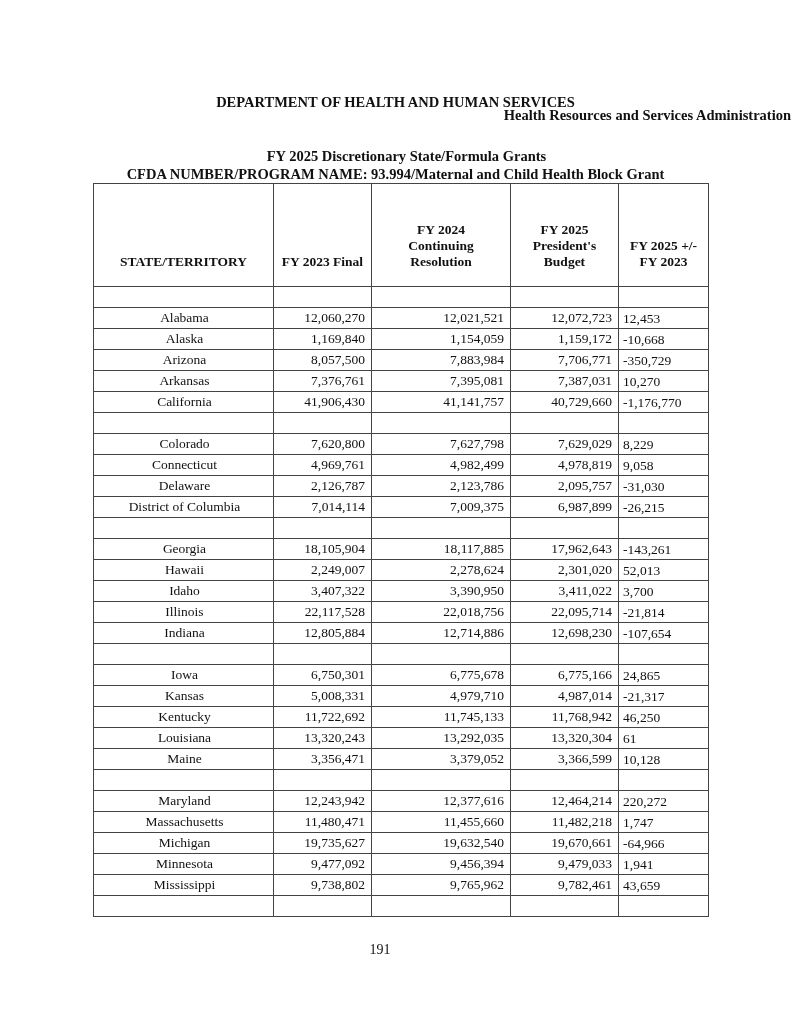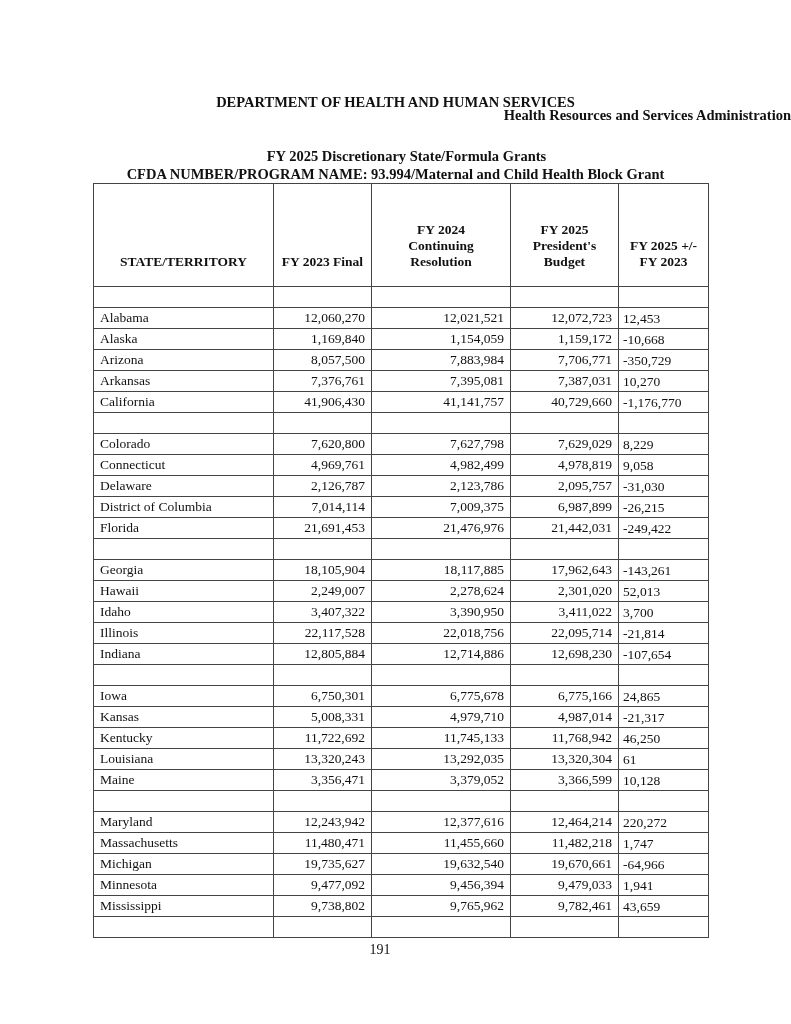--- a/index.html
+++ b/index.html
@@ -54,21 +54,21 @@
       height: 86px;
       vertical-align: bottom;
       text-align: center;
       font-weight: bold;
       font-size: 13.5px;
       line-height: 16px;
       padding-bottom: 16px;
     }
     table.grid thead tr { border-bottom: 1.5px solid #333; }
     table.grid td { height: 20px; line-height: 20px; }
-    table.grid td.state { text-align: left; padding-left: 6px; }
+    table.grid td.state { text-align: center; padding-left: 6px; }
     table.grid td.num { text-align: right; padding-right: 6px; }
     table.grid td.diff { padding-right: 6px; vertical-align: bottom; line-height: 18px; }
     table.grid tr.spacer td { height: 20px; }
 
     .pagenum {
       position: absolute;
       top: 942px;
       left: 0;
       width: 760px;
       text-align: center;
@@ -191,27 +191,20 @@
         <td class="num">2,095,757</td>
         <td class="diff">-31,030</td>
       </tr>
       <tr>
         <td class="state">District of Columbia</td>
         <td class="num">7,014,114</td>
         <td class="num">7,009,375</td>
         <td class="num">6,987,899</td>
         <td class="diff">-26,215</td>
       </tr>
-      <tr>
-        <td class="state">Florida</td>
-        <td class="num">21,691,453</td>
-        <td class="num">21,476,976</td>
-        <td class="num">21,442,031</td>
-        <td class="diff">-249,422</td>
-      </tr>
       <tr class="spacer">
         <td></td>
         <td></td>
         <td></td>
         <td></td>
         <td></td>
       </tr>
       <tr>
         <td class="state">Georgia</td>
         <td class="num">18,105,904</td>

